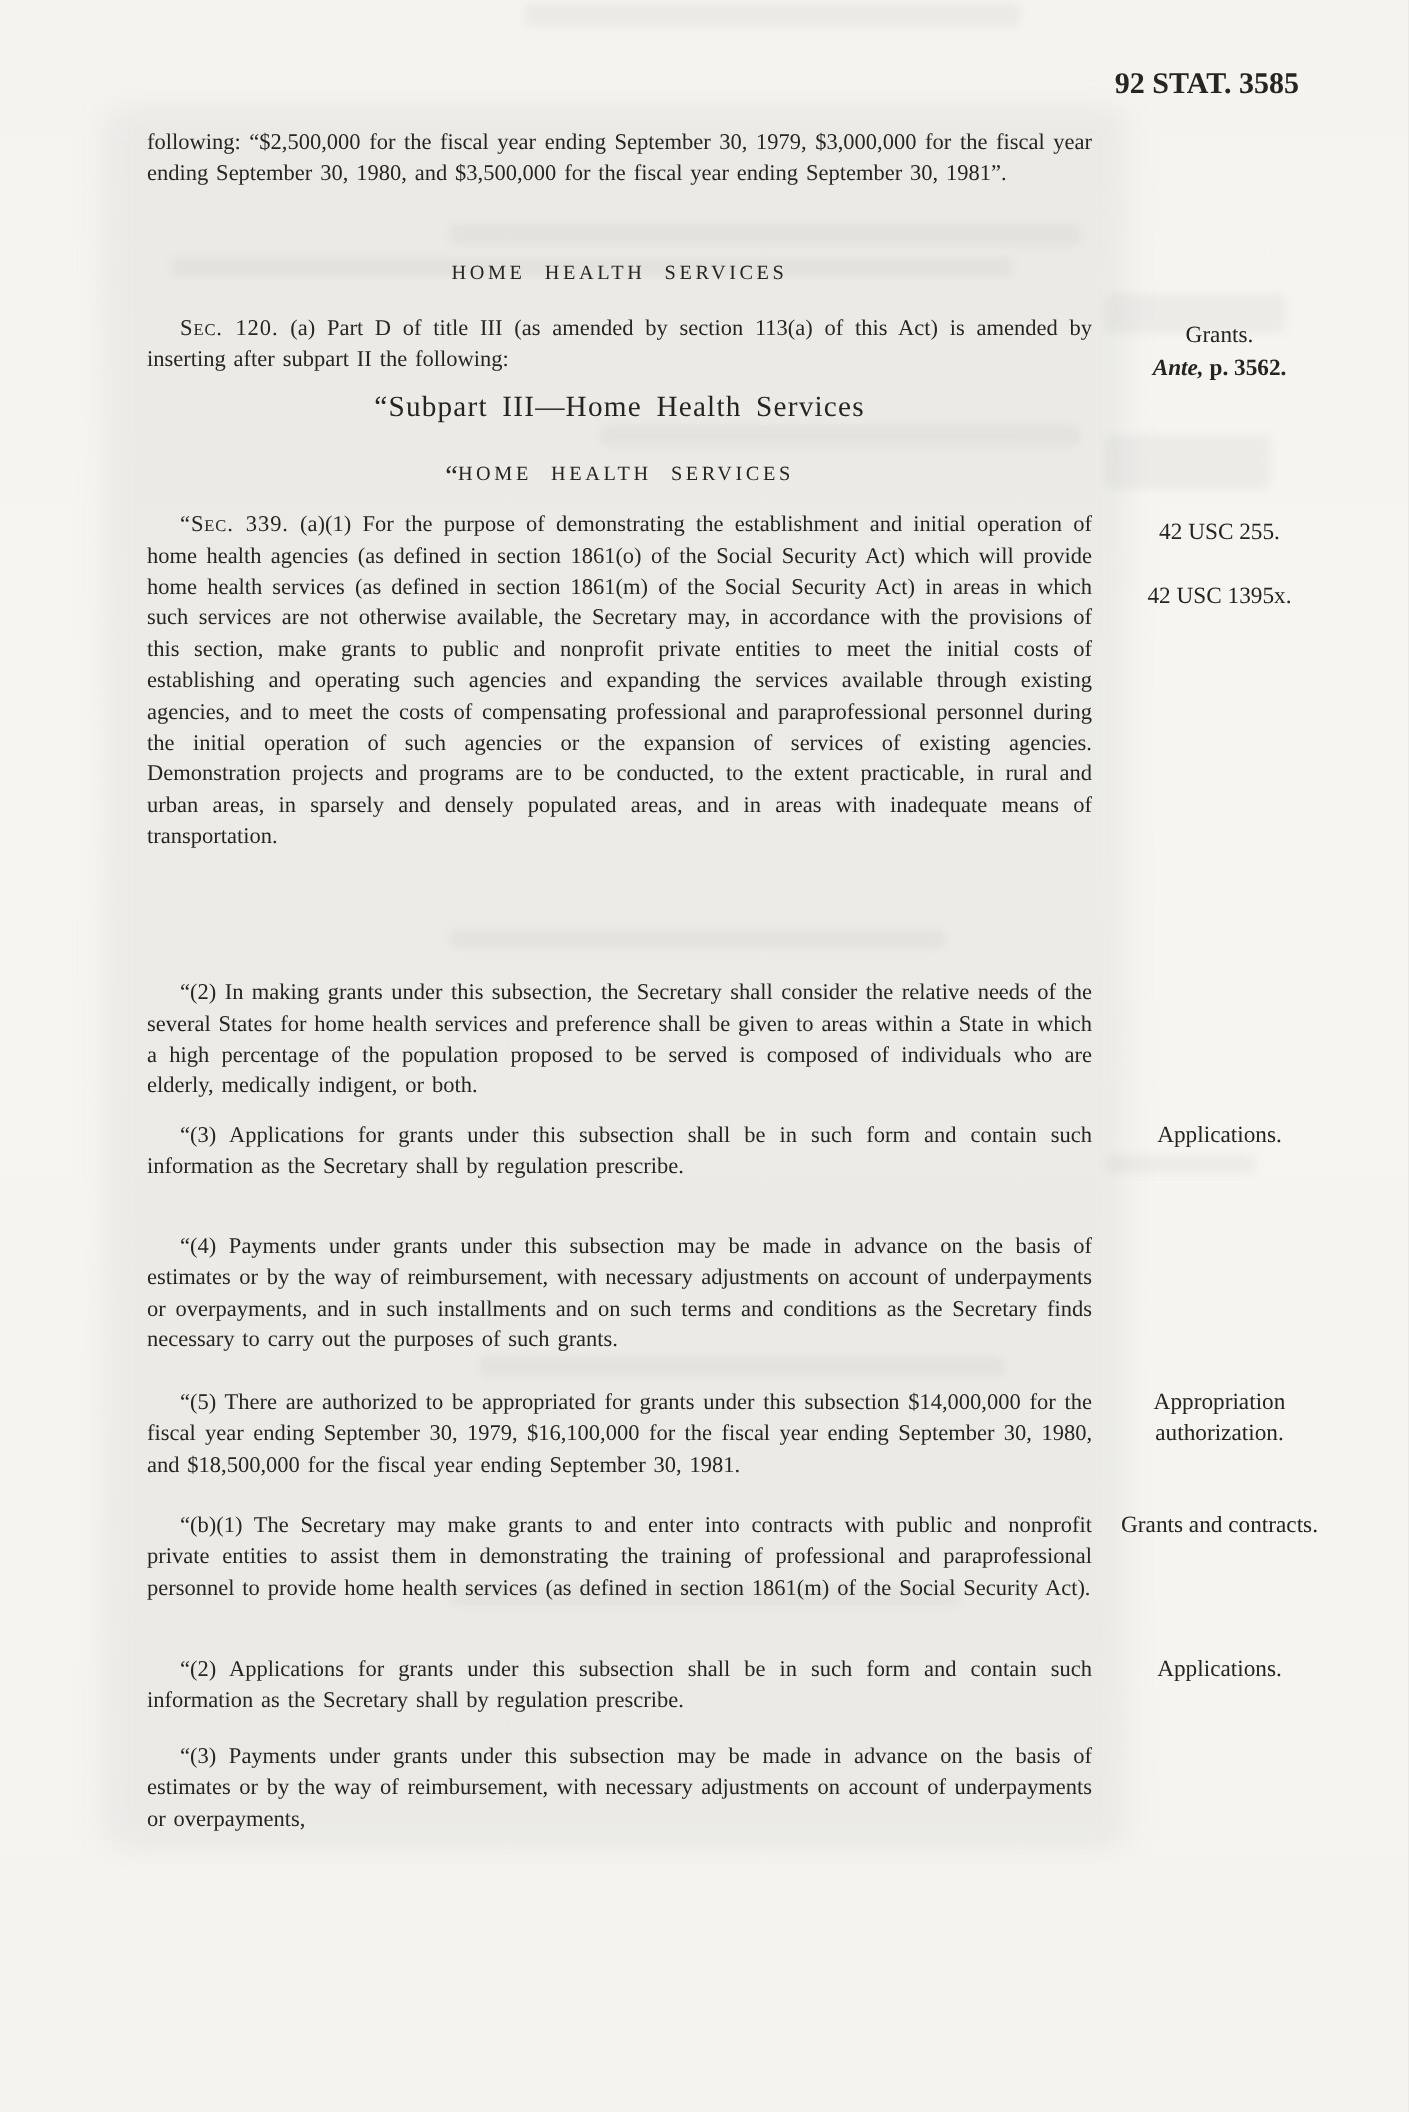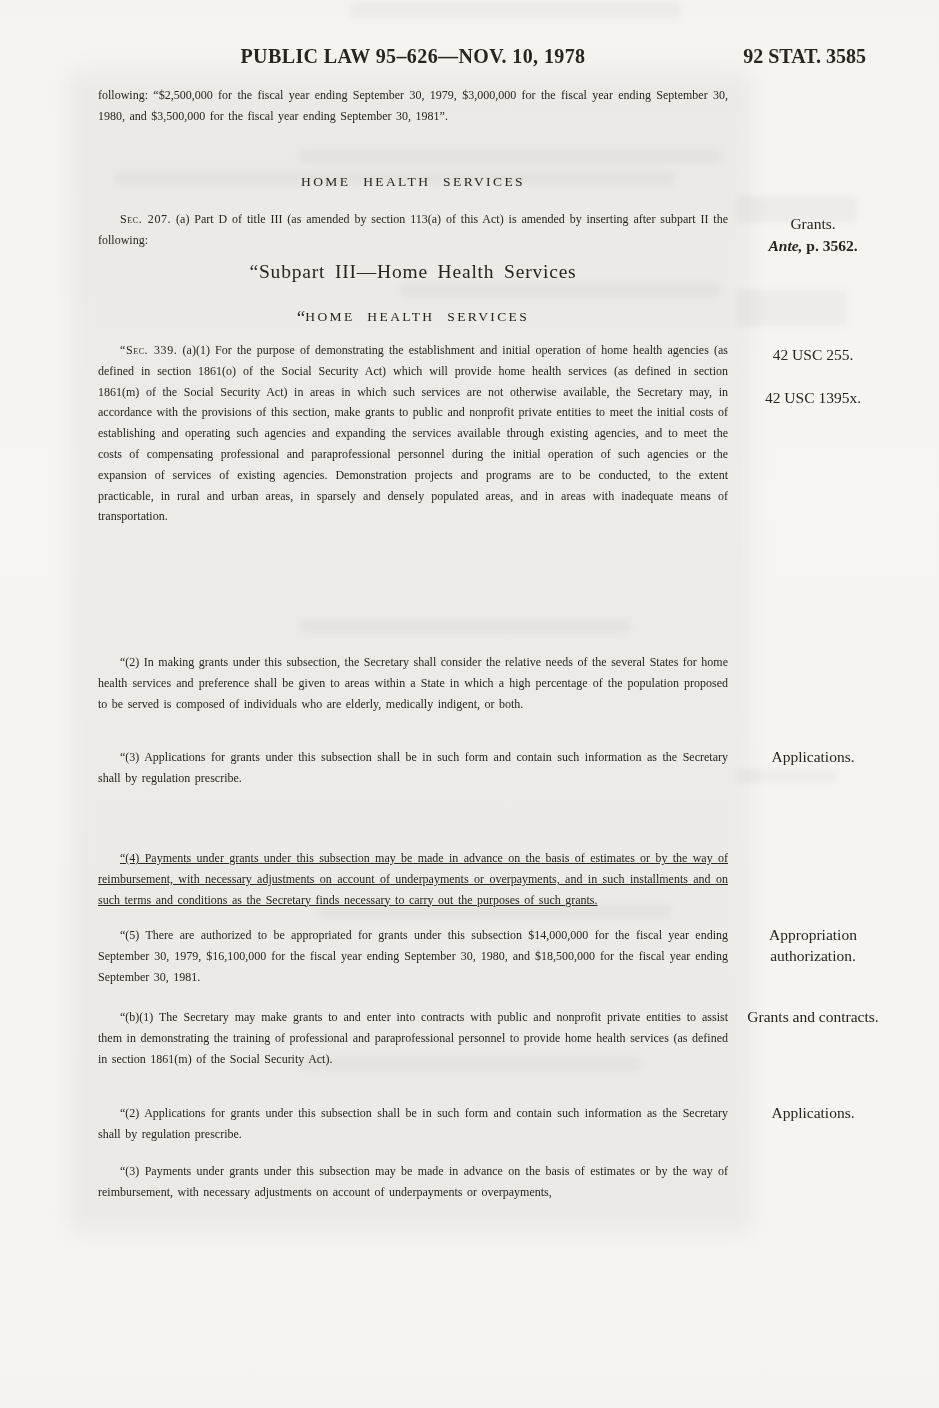--- a/index.html
+++ b/index.html
@@ -45,21 +45,21 @@
     top: 45px; left: 728px; width: 138px;
     text-align: right;
     font-size: 20px;
     font-weight: 700;
     white-space: nowrap;
   }
   .block {
     position: absolute;
     left: 98px; width: 630px;
     margin: 0;
-    font-size: 12px;
+    font-size: 15px;
     line-height: 20.8px;
     text-align: justify;
     word-spacing: 1.5px;
   }
   .noindent { text-indent: 0; }
   .indent { text-indent: 22px; }
   .sc { font-variant: small-caps; letter-spacing: 0.6px; }
   .caps-head {
     position: absolute;
     left: 98px; width: 630px;
@@ -107,38 +107,37 @@
   <div class="smudge" style="top:150px; left:300px; width:420px; height:13px;"></div>
   <div class="smudge" style="top:172px; left:115px; width:560px; height:12px;"></div>
   <div class="smudge" style="top:196px; left:737px; width:120px; height:26px;"></div>
   <div class="smudge" style="top:284px; left:400px; width:320px; height:13px;"></div>
   <div class="smudge" style="top:290px; left:737px; width:110px; height:36px;"></div>
   <div class="smudge" style="top:620px; left:300px; width:330px; height:12px;"></div>
   <div class="smudge" style="top:770px; left:737px; width:100px; height:12px;"></div>
   <div class="smudge" style="top:905px; left:320px; width:350px; height:12px;"></div>
   <div class="smudge" style="top:1058px; left:300px; width:340px; height:12px;"></div>
 
-  <div class="header-title">PUBLIC LAW 95–626—NOV. 10, 1978</div>
   <div class="header-stat">92 STAT. 3585</div>
 
   <p class="block noindent" style="top:85px;">following: “$2,500,000 for the fiscal year ending September 30, 1979, $3,000,000 for the fiscal year ending September 30, 1980, and $3,500,000 for the fiscal year ending September 30, 1981”.</p>
 
   <h2 class="caps-head" style="top:174px;">HOME HEALTH SERVICES</h2>
 
-  <p class="block indent" style="top:209px;"><span class="sc">Sec. 207.</span><span> (a) Part D of title III (as amended by section 113(a) of this Act) is amended by inserting after subpart II the following:</span></p>
+  <p class="block indent" style="top:209px;"><span class="sc">Sec. 120.</span><span> (a) Part D of title III (as amended by section 113(a) of this Act) is amended by inserting after subpart II the following:</span></p>
 
   <h3 class="subpart-head" style="top:261px;">“Subpart III—Home Health Services</h3>
 
   <h4 class="caps-head" style="top:307px;"><span class="bigq">“</span><span>HOME HEALTH SERVICES</span></h4>
 
   <p class="block indent" style="top:340px;"><span class="sc">“Sec. 339.</span><span> (a)(1) For the purpose of demonstrating the establishment and initial operation of home health agencies (as defined in section 1861(o) of the Social Security Act) which will provide home health services (as defined in section 1861(m) of the Social Security Act) in areas in which such services are not otherwise available, the Secretary may, in accordance with the provisions of this section, make grants to public and nonprofit private entities to meet the initial costs of establishing and operating such agencies and expanding the services available through existing agencies, and to meet the costs of compensating professional and paraprofessional personnel during the initial operation of such agencies or the expansion of services of existing agencies. Demonstration projects and programs are to be conducted, to the extent practicable, in rural and urban areas, in sparsely and densely populated areas, and in areas with inadequate means of transportation.</span></p>
 
   <p class="block indent" style="top:652px;">“(2) In making grants under this subsection, the Secretary shall consider the relative needs of the several States for home health services and preference shall be given to areas within a State in which a high percentage of the population proposed to be served is composed of individuals who are elderly, medically indigent, or both.</p>
   <p class="block indent" style="top:747px;">“(3) Applications for grants under this subsection shall be in such form and contain such information as the Secretary shall by regulation prescribe.</p>
-  <p class="block indent" style="top:848px;text-decoration:underline;">“(4) Payments under grants under this subsection may be made in advance on the basis of estimates or by the way of reimbursement, with necessary adjustments on account of underpayments or overpayments, and in such installments and on such terms and conditions as the Secretary finds necessary to carry out the purposes of such grants.</p>
+  <p class="block indent" style="top:821px;">“(4) Payments under grants under this subsection may be made in advance on the basis of estimates or by the way of reimbursement, with necessary adjustments on account of underpayments or overpayments, and in such installments and on such terms and conditions as the Secretary finds necessary to carry out the purposes of such grants.</p>
   <p class="block indent" style="top:925px;">“(5) There are authorized to be appropriated for grants under this subsection $14,000,000 for the fiscal year ending September 30, 1979, $16,100,000 for the fiscal year ending September 30, 1980, and $18,500,000 for the fiscal year ending September 30, 1981.</p>
   <p class="block indent" style="top:1007px;">“(b)(1) The Secretary may make grants to and enter into contracts with public and nonprofit private entities to assist them in demonstrating the training of professional and paraprofessional personnel to provide home health services (as defined in section 1861(m) of the Social Security Act).</p>
   <p class="block indent" style="top:1103px;">“(2) Applications for grants under this subsection shall be in such form and contain such information as the Secretary shall by regulation prescribe.</p>
   <p class="block indent" style="top:1161px;">“(3) Payments under grants under this subsection may be made in advance on the basis of estimates or by the way of reimbursement, with necessary adjustments on account of underpayments or overpayments,</p>
 
   <p class="note" style="top:214px;">Grants.</p>
   <p class="note" style="top:236px;font-weight:bold;"><span class="it">Ante,</span><span> p. 3562.</span></p>
   <p class="note" style="top:345px;">42 USC 255.</p>
   <p class="note" style="top:388px;">42 USC 1395x.</p>
   <p class="note" style="top:747px;">Applications.</p>

